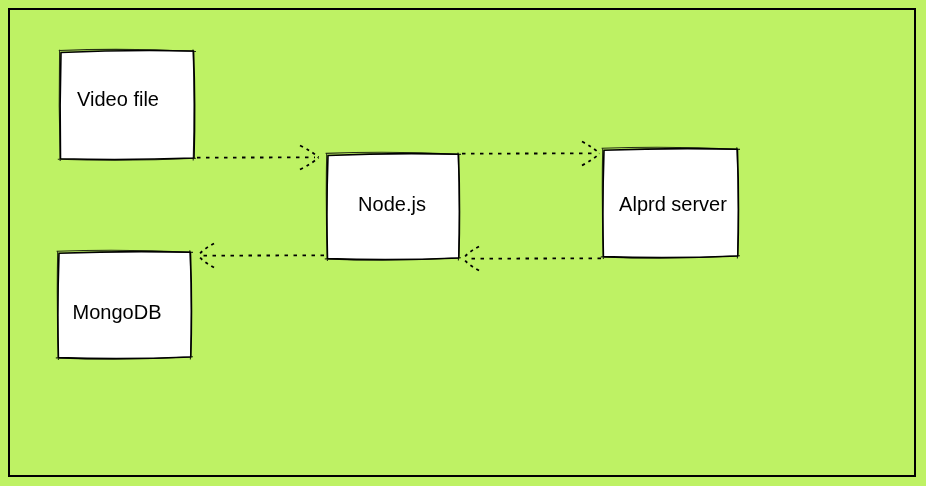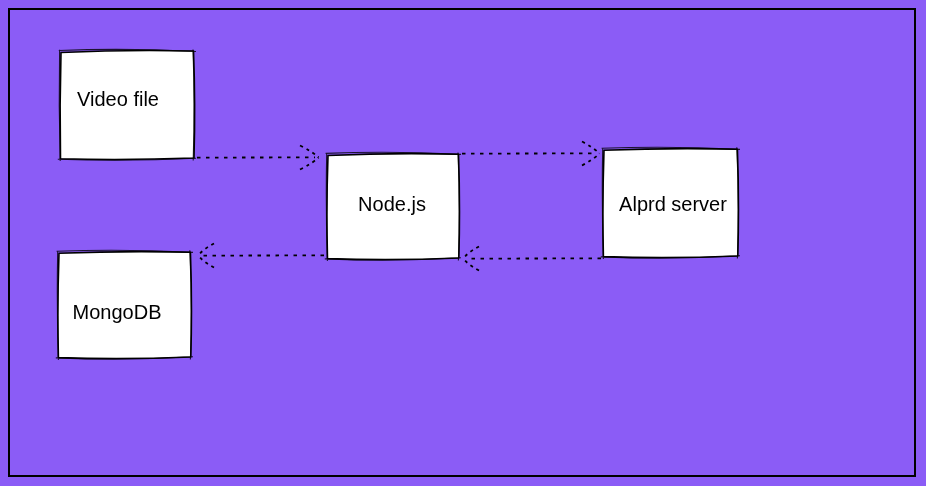--- a/index.html
+++ b/index.html
@@ -4,21 +4,21 @@
 <style>
   html, body {
     margin: 0;
     padding: 0;
     background: #ffffff;
   }
   .canvas {
     position: relative;
     width: 926px;
     height: 486px;
-    background: #8b5cf6;
+    background: #bef264;
     overflow: hidden;
     font-family: "Liberation Sans", sans-serif;
   }
   svg text {
     font-family: "Liberation Sans", sans-serif;
     font-size: 20px;
     fill: #000000;
   }
   .frame {
     fill: none;

